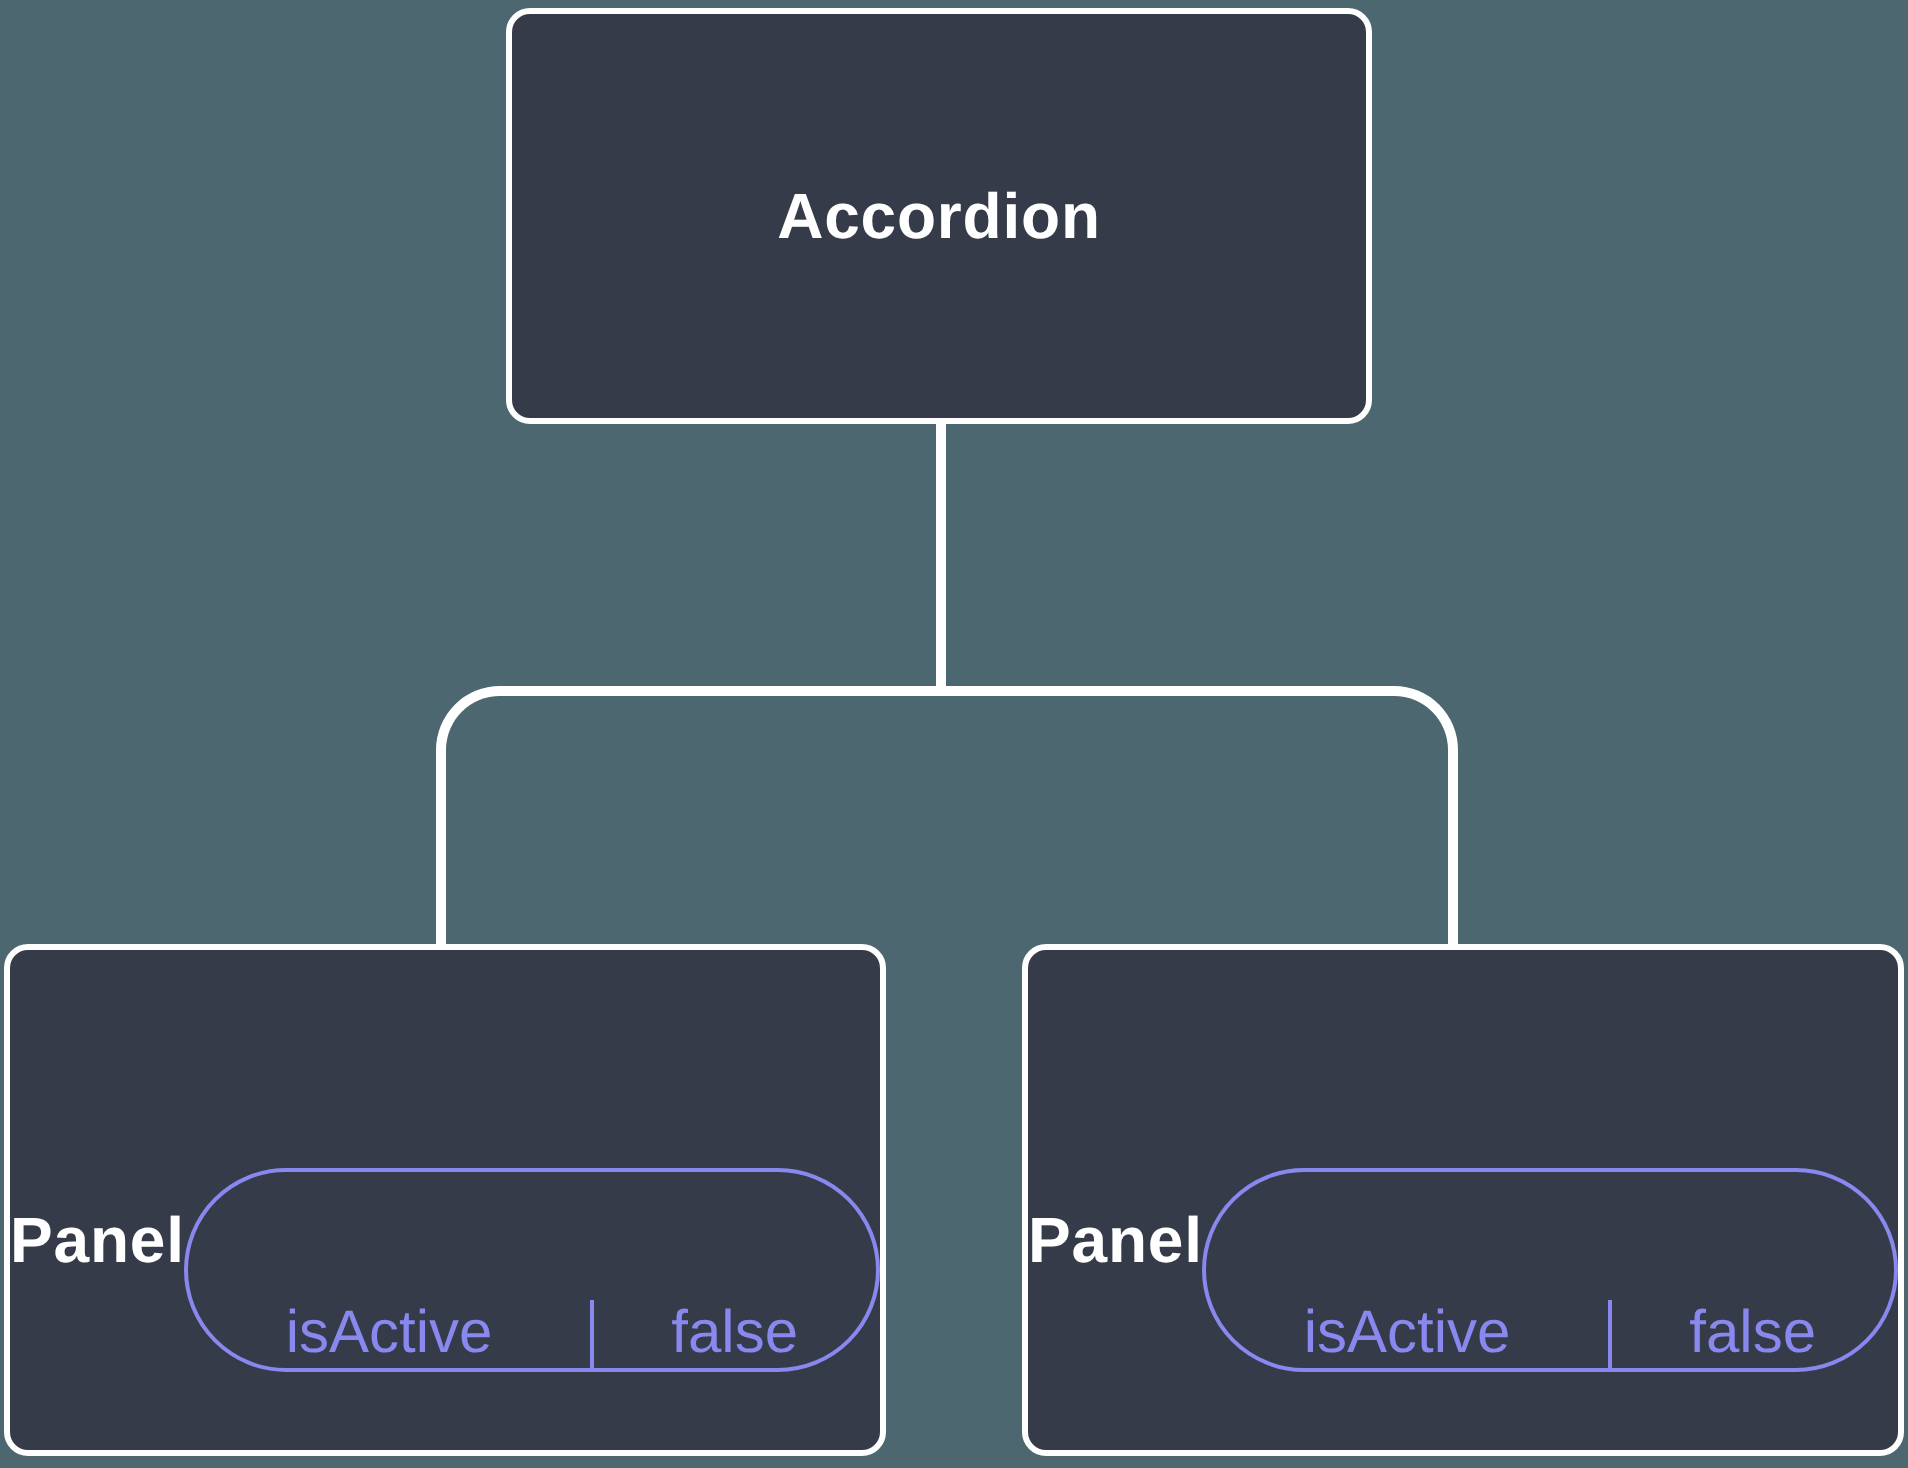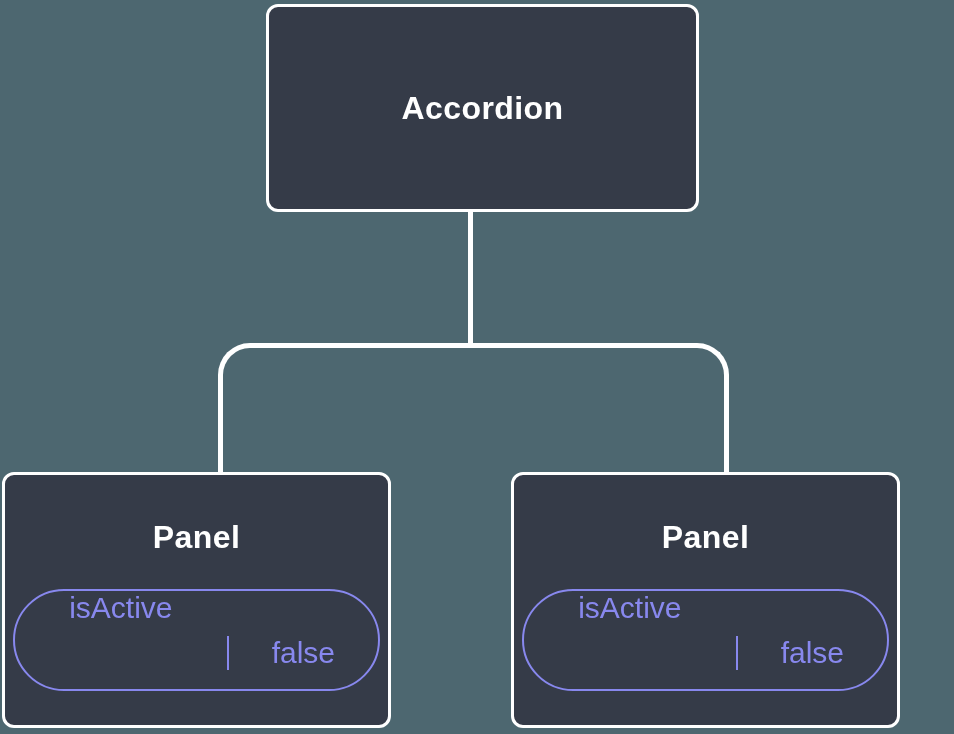--- a/index.html
+++ b/index.html
@@ -24,21 +24,21 @@
     background: var(--background);
   }
   .node {
     position: absolute;
     background: var(--node-fill);
     border: 3px solid var(--node-border);
     border-radius: 12px;
     color: var(--node-text);
   }
   .root-node {
-    left: 266px; top: 4px;
+    left: 253px; top: 4px;
     width: 433px; height: 208px;
     display: flex;
     align-items: center;
     justify-content: center;
   }
   .node-label {
     font-size: 32px;
     font-weight: 600;
     letter-spacing: 0.4px;
     color: var(--node-text);
@@ -53,43 +53,43 @@
     position: absolute;
     left: 218px; top: 343px;
     width: 511px; height: 129px;
     border-top: 5px solid var(--connector);
     border-left: 5px solid var(--connector);
     border-right: 5px solid var(--connector);
     border-radius: 32px 32px 0 0;
   }
   .panel-node {
     top: 472px;
-    width: 389px; height: 256px;
+    width: 441px; height: 256px;
     display: flex;
-    flex-direction: column;
+    flex-direction: row;
     align-items: center;
     padding-top: 40px;
   }
   .panel-node.left  { left: 2px; }
   .panel-node.right { left: 511px; }
   .panel-title {
     font-size: 32px;
     font-weight: 600;
     letter-spacing: 0.4px;
     line-height: 44px;
     color: var(--node-text);
   }
   .prop-pill {
     margin-top: 30px;
     width: 367px;
     height: 102px;
     border: 2px solid var(--accent);
     border-radius: 51px;
     display: flex;
-    align-items: flex-start;
+    align-items: flex-end;
     overflow: hidden;
   }
   .prop-cell {
     display: flex;
     align-items: center;
     justify-content: center;
     font-size: 30px;
     color: var(--accent);
   }
   .prop-name  { flex: 0 0 58.3%; }

